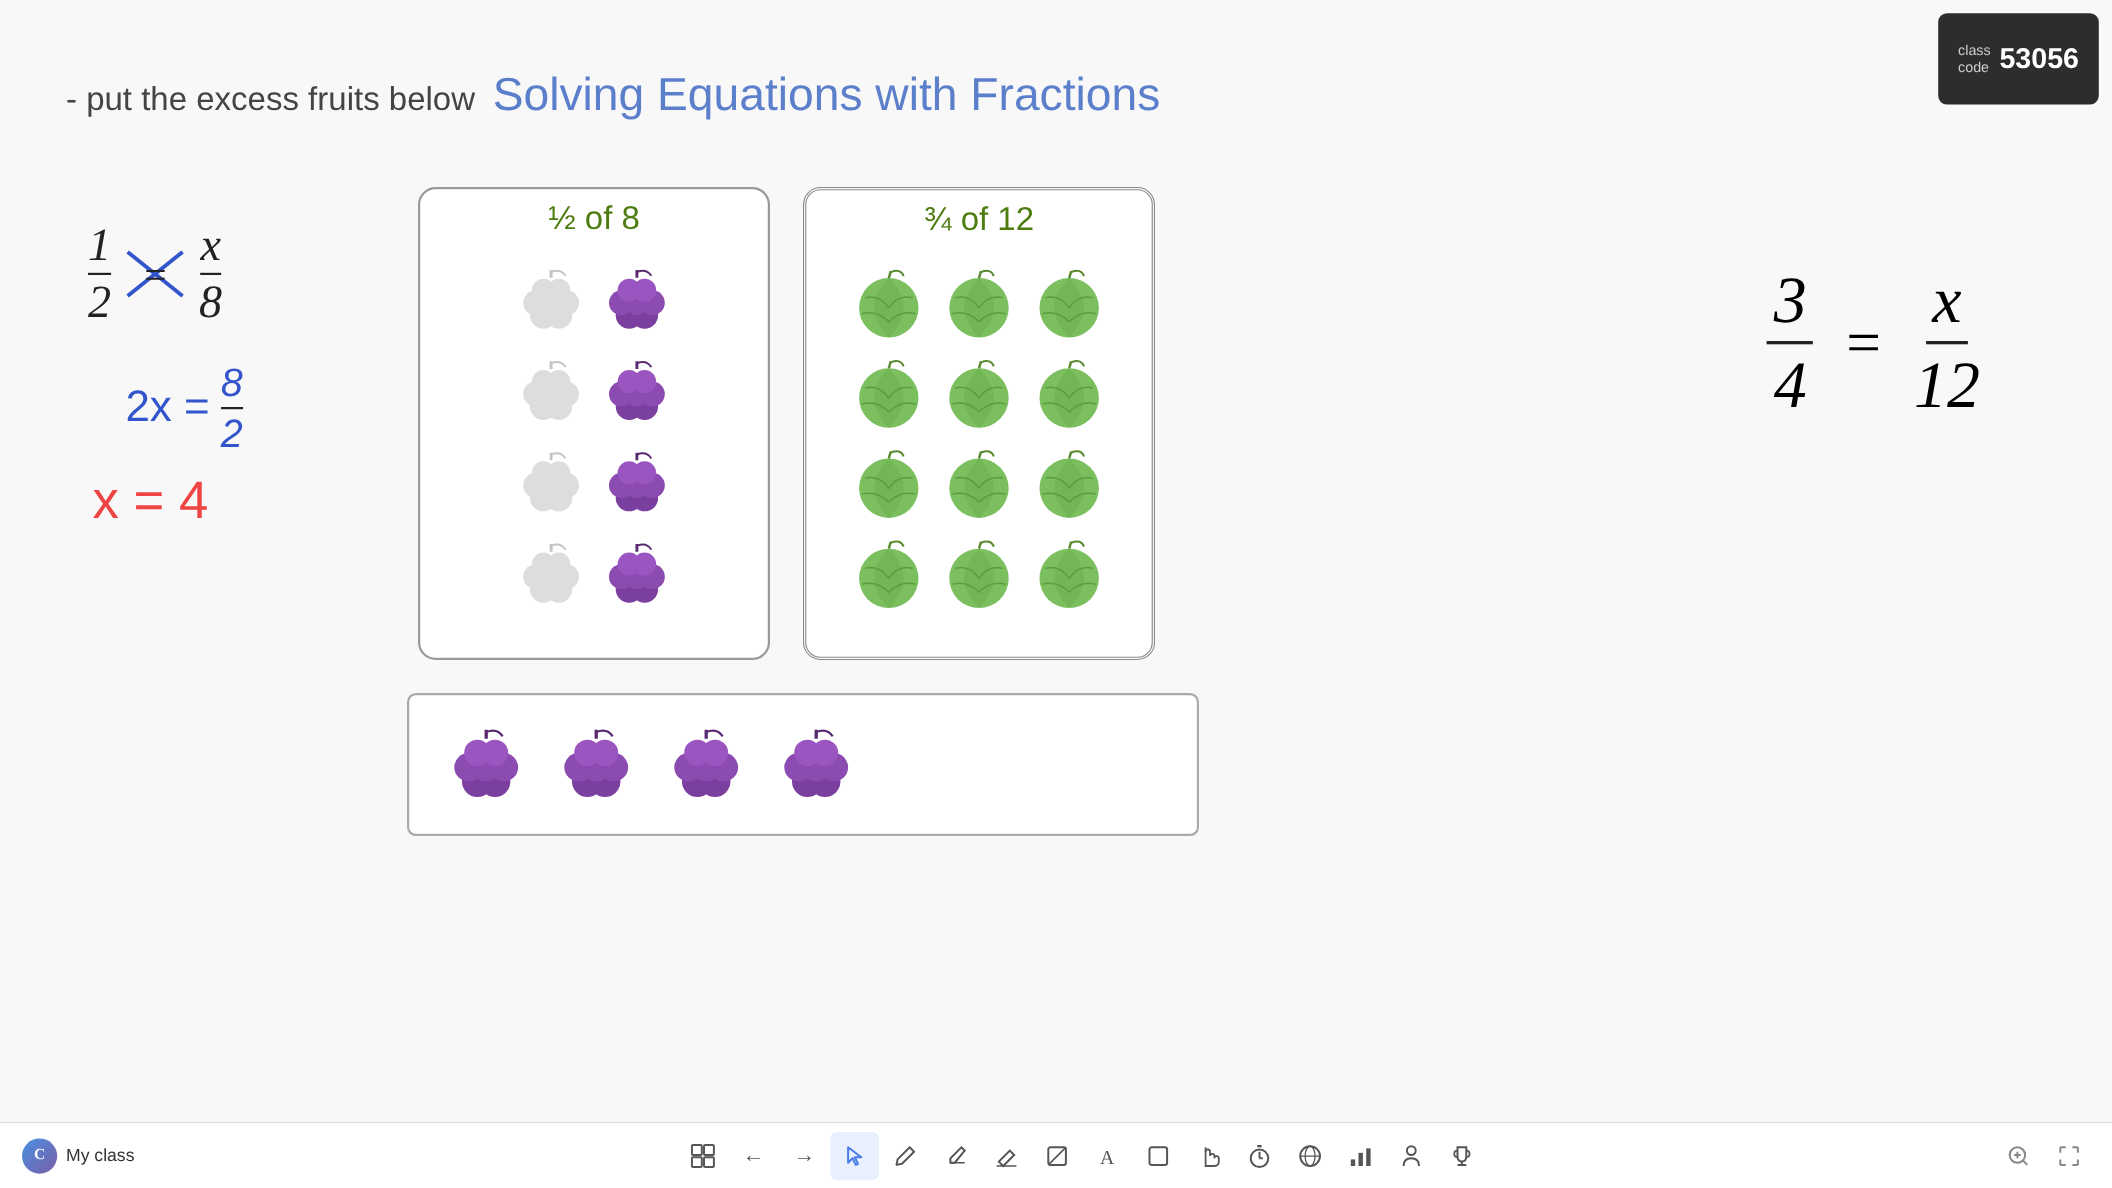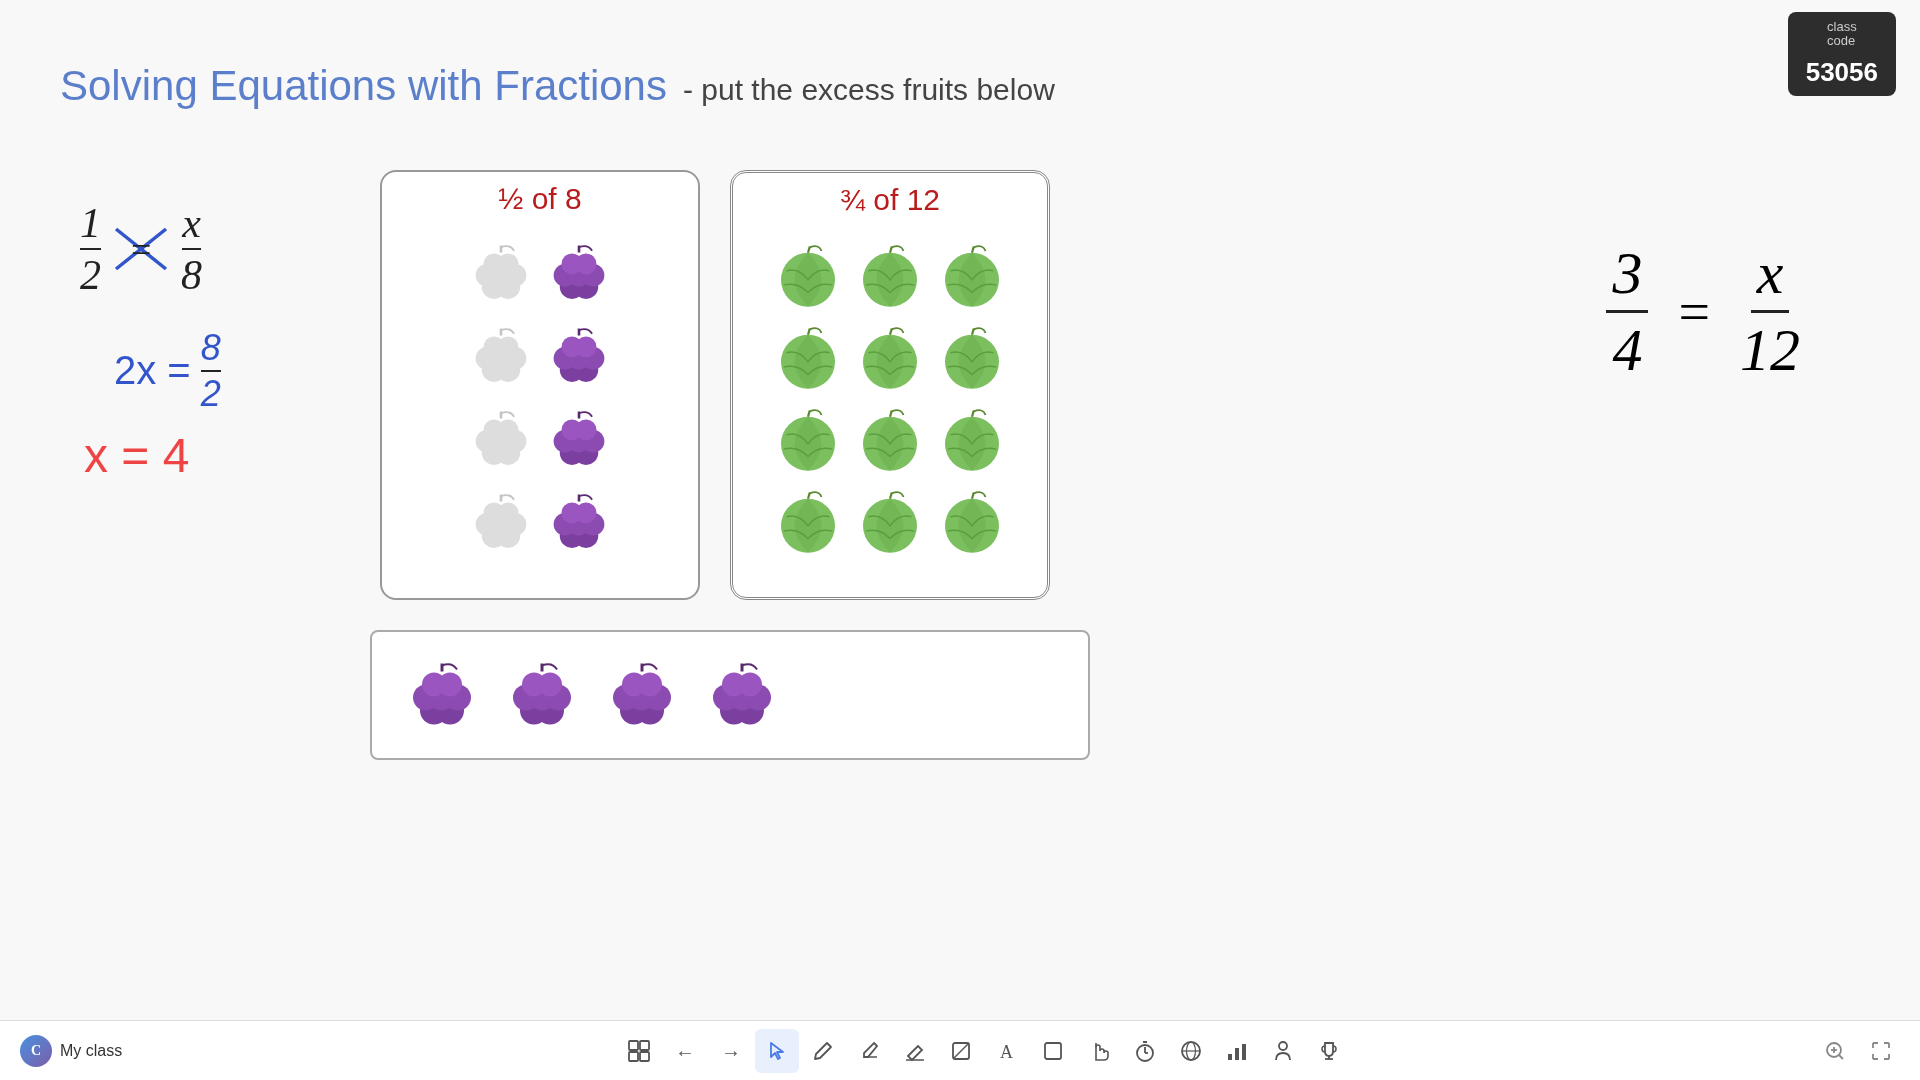--- a/index.html
+++ b/index.html
@@ -9,31 +9,30 @@
       background: #f8f8f8;
       font-family: 'Georgia', serif;
       overflow: hidden;
       position: relative;
     }
 
     
     #class-code-badge {
       position: absolute;
       top: 12px;
-      right: 24px;
+      right: 12px;
       background: #2d2d2d;
       color: white;
-      padding: 8px 18px;
+      padding: 26px 18px;
       border-radius: 8px;
       font-size: 22px;
       font-family: Arial, sans-serif;
       display: flex;
       align-items: center;
       gap: 8px;
-      flex-direction: column;
     }
     #class-code-badge .label {
       font-size: 13px;
       line-height: 1.1;
       color: #ccc;
     }
     #class-code-badge .code {
       font-size: 26px;
       font-weight: bold;
       color: white;
@@ -105,21 +104,21 @@
       display: flex;
       flex-direction: column;
       align-items: center;
       padding-top: 10px;
     }
     .fruit-box.double-border {
       border: 3px double #888;
     }
     .box-label {
       font-size: 30px;
-      color: #b91c1c;
+      color: #4d7c0f;
       margin-bottom: 10px;
       font-family: Arial, sans-serif;
       text-align: center;
     }
     .fruit-grid {
       display: grid;
       grid-template-columns: repeat(2, 1fr);
       gap: 8px;
       padding: 10px;
       justify-items: center;
@@ -269,22 +268,22 @@
   </style>
 </head>
 <body>
 
 <div id="class-code-badge">
   <div class="label">class<br>code</div>
   <div class="code">53056</div>
 </div>
 
 <div id="title-area">
+  <span id="subtitle">- put the excess fruits below</span>
   <span id="main-title">Solving Equations with Fractions</span>
-  <span id="subtitle">- put the excess fruits below</span>
 </div>
 
 <div id="left-math">
 
   <div id="eq1-container">
     <div class="fraction-display">
       <span class="num" style="font-style:italic; color:#222;">1</span>
       <span class="den" style="font-style:italic; color:#222;">2</span>
     </div>
 

